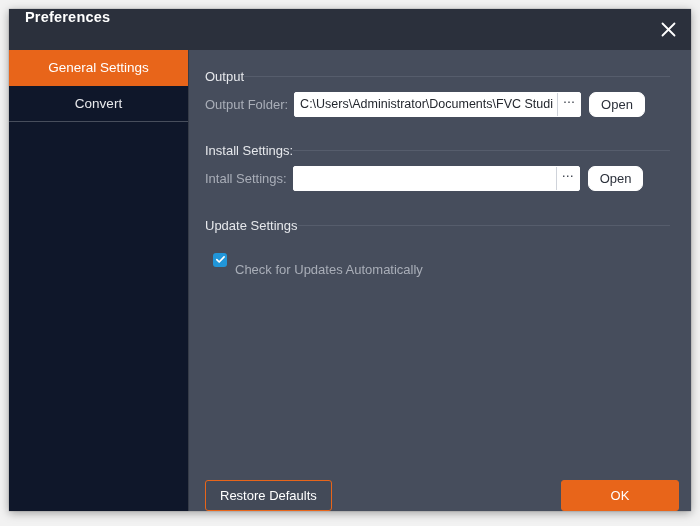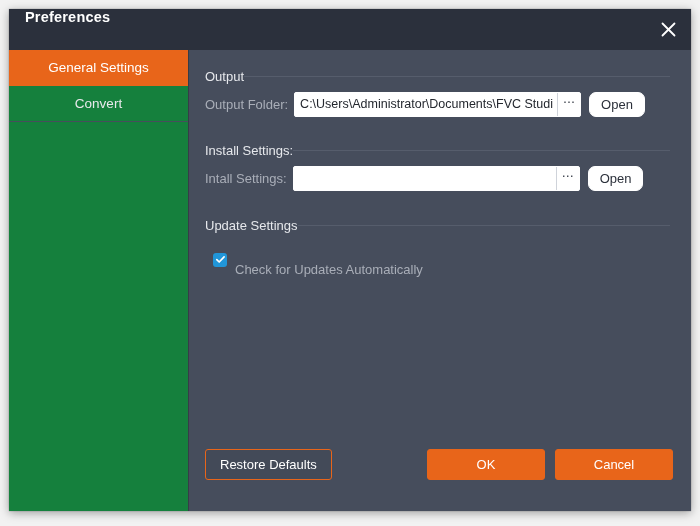--- a/index.html
+++ b/index.html
@@ -59,21 +59,21 @@
   #body-split {
     flex: 1;
     display: flex;
     min-height: 0;
   }
 
   
   #sidebar {
     width: 179px;
     min-width: 179px;
-    background: #15803d;
+    background: #0f172a;
     display: flex;
     flex-direction: column;
     border-right: 1px solid #363c48;
   }
   .side-item {
     height: 35px;
     display: flex;
     align-items: center;
     justify-content: center;
     color: #e8e9ec;
@@ -211,22 +211,22 @@
     color: #a9aeb8;
     font-size: 13px;
     margin-top: 19px;
   }
 
   
   #footer {
     height: 62px;
     min-height: 62px;
     display: flex;
-    align-items: flex-start;
-    padding: 0 18px 0 16px;
+    align-items: flex-end;
+    padding: 0 12px 0 16px;
     box-sizing: border-box;
   }
   #footer-spacer { flex: 1; }
   .btn {
     font-family: "Liberation Sans", sans-serif;
     font-size: 13px;
     border-radius: 3px;
     cursor: pointer;
     display: flex;
     align-items: center;
@@ -327,18 +327,17 @@
             <span class="check-label">Check for Updates Automatically</span>
           </div>
         </div>
 
       </div>
 
       <div id="footer">
         <button class="btn" id="restore-defaults-button">Restore Defaults</button>
         <span id="footer-spacer"></span>
         <button class="btn" id="ok-button">OK</button>
-        <button class="btn" id="cancel-button">Cancel</button>
       </div>
 
     </div>
   </div>
 </div>
 
 </body></html>

